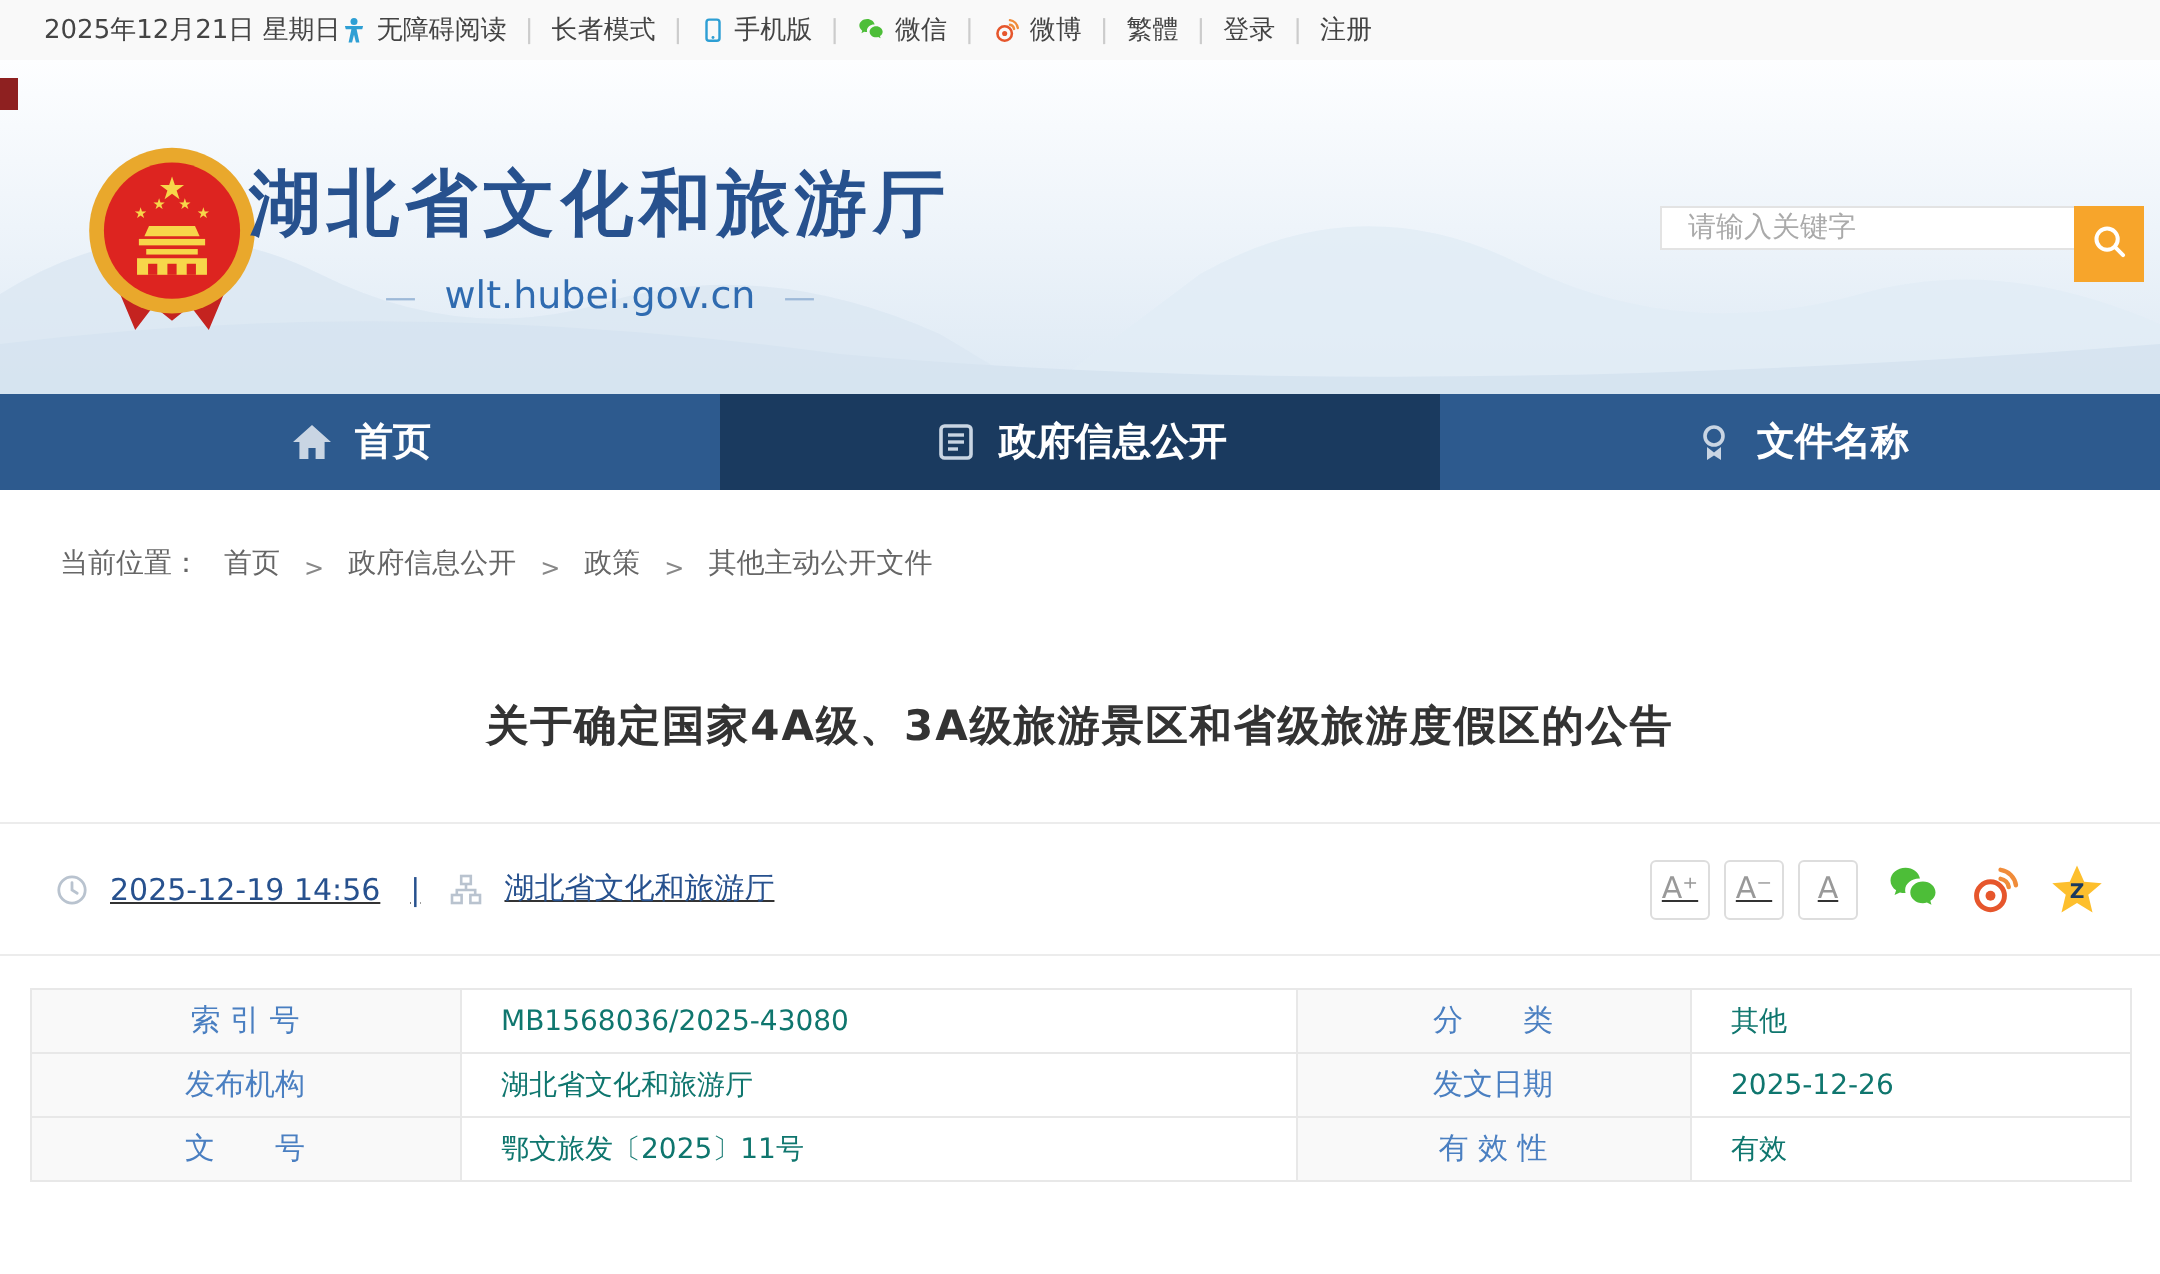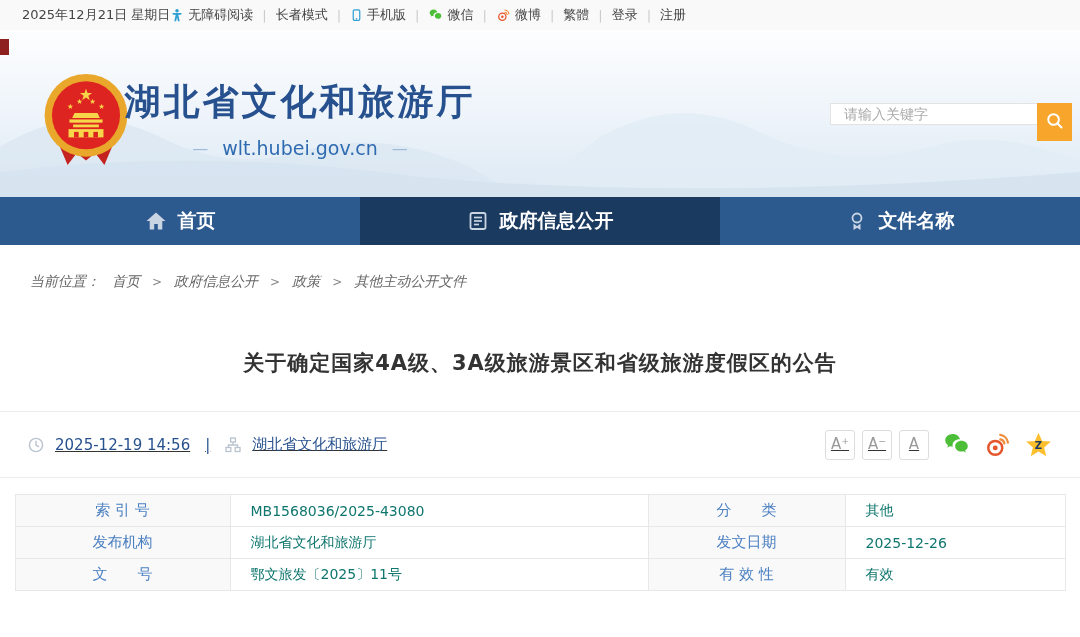--- a/index.html
+++ b/index.html
@@ -39,21 +39,21 @@
   .search-btn { width:35px; height:38px; background:#f7a52b; border:none; cursor:pointer;
                 display:flex; align-items:center; justify-content:center; }
   
   .nav { height:48px; background:#2d5a8e; display:flex; }
   .nav-item { flex:1; display:flex; align-items:center; justify-content:center; gap:11px;
               color:#fff; font-size:19px; font-weight:bold; cursor:pointer; }
   .nav-item.active { background:#1a3a5f; }
   .nav-icon svg { display:block; }
   
   .breadcrumb { margin:28px 0 0 30px; font-size:14px; color:#666;
-                display:flex; align-items:center; gap:12px;font-style:italic; }
+                display:flex; align-items:flex-end; gap:12px; }
   .crumb { cursor:pointer; }
   .crumb-sep { color:#888; font-size:12px; }
   
   .article-title { text-align:center; margin-top:58px; font-size:21px; font-weight:bold; color:#333;
                    padding:0 60px; letter-spacing:1px; }
   .meta { margin-top:34px; height:67px; border-top:1px solid #ececec; border-bottom:1px solid #ececec;
           display:flex; align-items:center; justify-content:space-between; padding:0 28px;text-decoration:underline; }
   .meta-left { display:flex; align-items:center; gap:11px; color:#27518e; font-size:15px; }
   .meta-icon svg { display:block; }
   .meta-sep { color:#27518e; padding:0 4px; }

